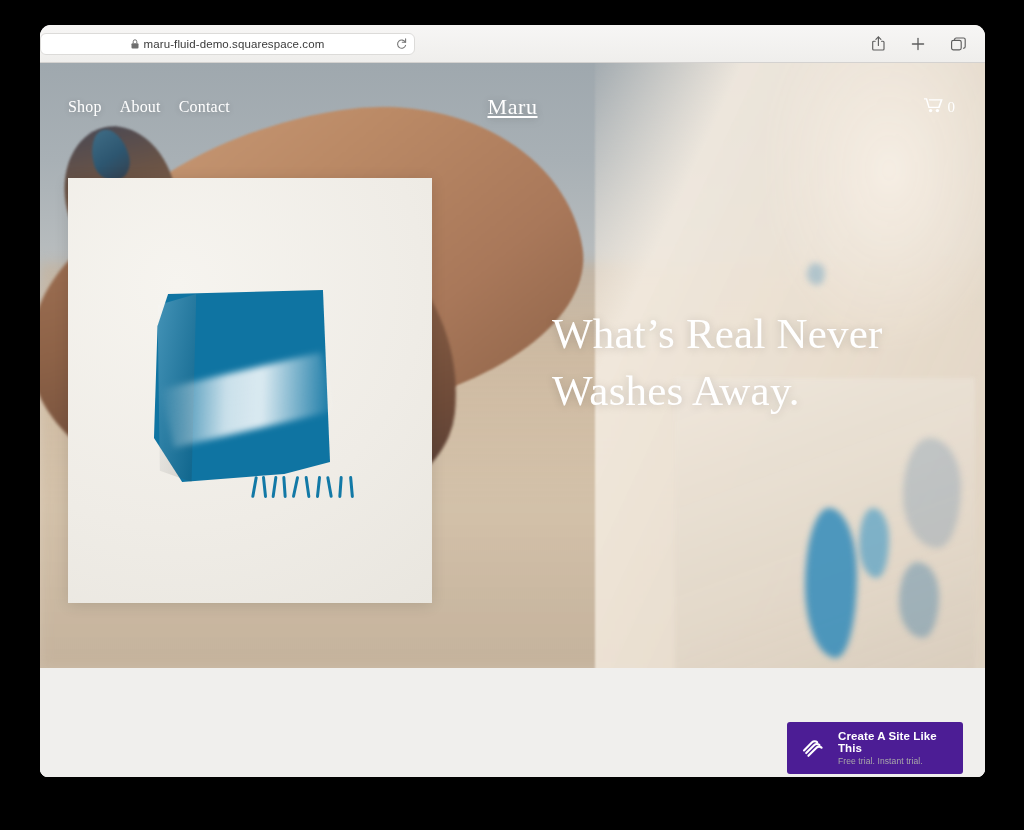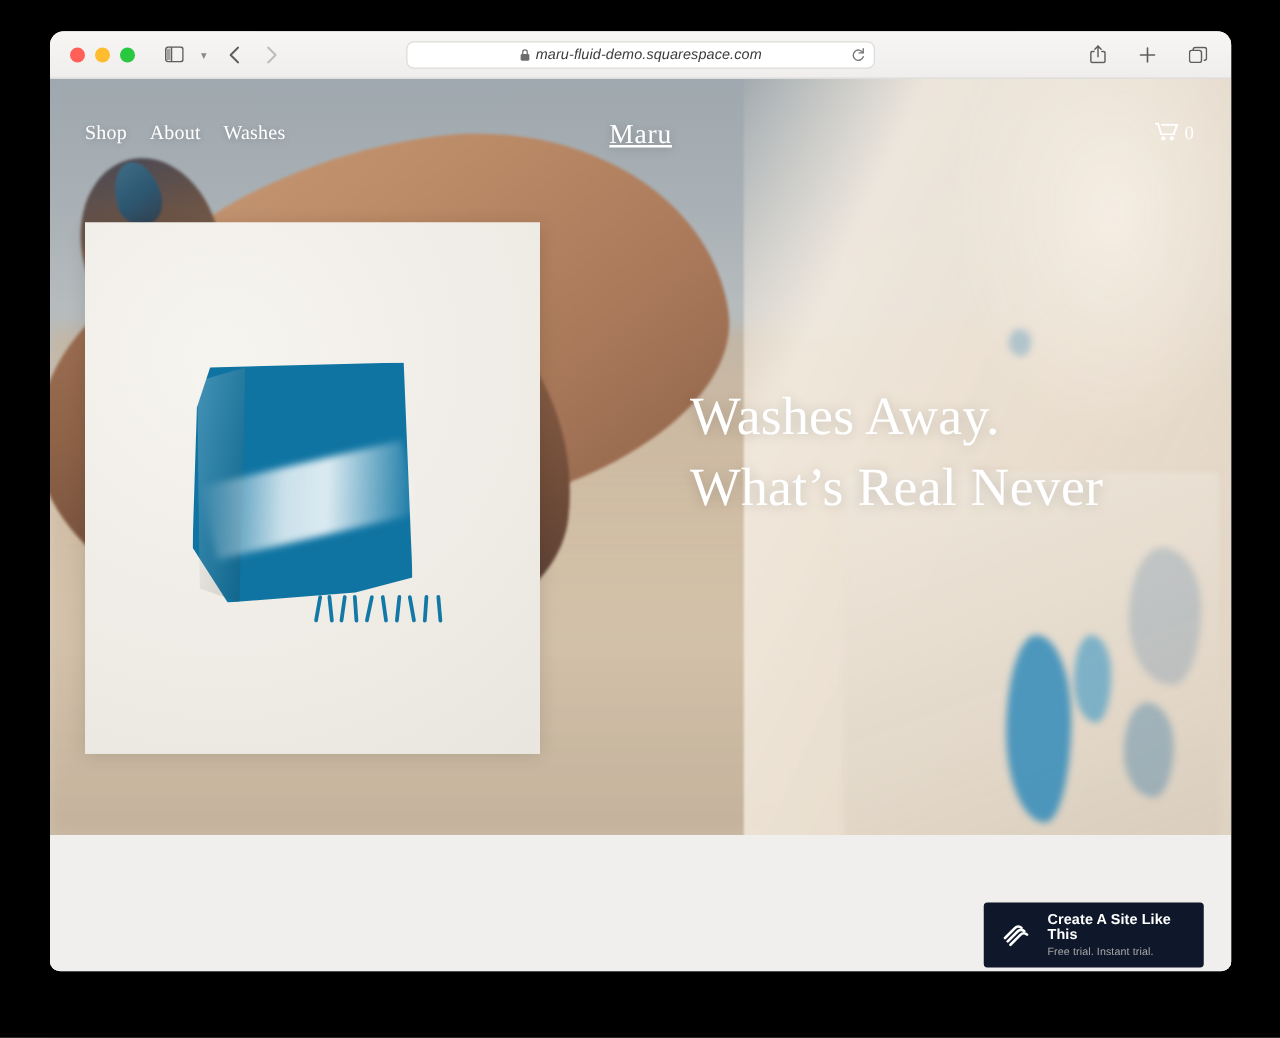--- a/index.html
+++ b/index.html
@@ -41,21 +41,21 @@
     display: flex; align-items: center; justify-content: center;
     color: #5e5e5e;
   }
   .tb-btn svg { display: block; }
   .tb-btn.disabled { color: #bbbbbb; }
 
   .chev { font-size: 9px; color: #8a8a8a; width: 14px; text-align: center; }
 
   .addressbar-wrap {
     position: absolute; left: 0; right: 0;
-    display: flex; justify-content: center; pointer-events: none; font-style: italic;
+    display: flex; justify-content: flex-start; pointer-events: none;
   }
   .addressbar {
     pointer-events: auto;
     width: 375px; height: 22px;
     background: #ffffff;
     border: 1px solid #dcdbd9;
     border-radius: 6px;
     display: flex; align-items: center; justify-content: center;
     position: relative;
   }
@@ -261,21 +261,21 @@
   .tagline {
     font-family: "Liberation Serif", serif;
     font-size: 25px; line-height: 1.5; color: #2e2e2e;
     text-align: center; width: 520px;
   }
 
   
   .ss-badge {
     position: absolute; right: 22px; bottom: 3px;
     width: 176px; height: 52px;
-    background: #0f172a;
+    background: #4c1d95;
     border-radius: 3px;
     display: flex; align-items: center; padding-left: 13px; gap: 12px;
     cursor: pointer;
   }
   .ss-logo { width: 26px; height: 26px; flex: 0 0 26px; color: #ffffff; }
   .ss-text { display: flex; flex-direction: column; gap: 2px; }
   .ss-title { font-size: 11.5px; color: #ffffff; font-weight: bold; letter-spacing: 0.1px; }
   .ss-sub { font-size: 8.5px; color: #a9a9a9; letter-spacing: 0.1px; }
 </style>
 </head>
@@ -372,21 +372,21 @@
       <div class="nail"></div>
       <div class="finger f1"></div>
       <div class="finger f2"></div>
       <div class="finger f3"></div>
       <div class="finger f4"></div>
 
       <div class="site-header">
         <div class="nav-left">
           <span class="nav-link">Shop</span>
           <span class="nav-link">About</span>
-          <span class="nav-link">Washes</span>
+          <span class="nav-link">Contact</span>
         </div>
         <div class="brand">Maru</div>
         <div class="cart">
           <span>
             <svg width="19" height="16" viewBox="0 0 19 16" fill="currentColor">
               <path d="M0 1.2h3.1l2.4 8.6h8.8l2.2-6.2H5.2l-.4-1.4h13.9L15.6 11H4.4L1.9 2.6H0z"></path>
               <circle cx="6.6" cy="13.6" r="1.7"></circle>
               <circle cx="13.4" cy="13.6" r="1.7"></circle>
             </svg>
           </span>
@@ -409,22 +409,22 @@
             <i style="left:52%; transform:rotate(-8deg)"></i>
             <i style="left:63%; transform:rotate(6deg)"></i>
             <i style="left:74%; transform:rotate(-10deg)"></i>
             <i style="left:85%; transform:rotate(4deg)"></i>
             <i style="left:95%; transform:rotate(-5deg)"></i>
           </div>
         </div>
       </div>
 
       <div class="hero-title">
+        <div>What’s Real Never</div>
         <div>Washes Away.</div>
-        <div>What’s Real Never</div>
       </div>
 
     </div>
 
     <div class="below">
       <div class="tagline">
       </div>
 
       <div class="ss-badge">
         <span class="ss-logo">

